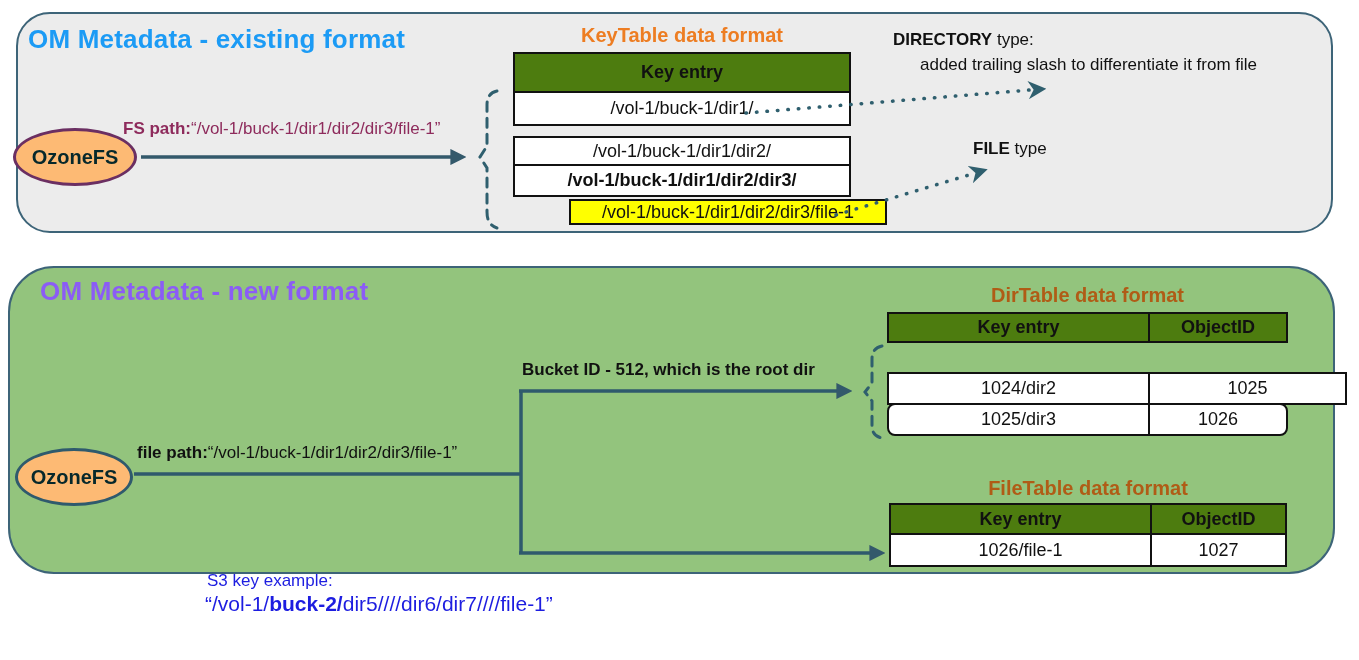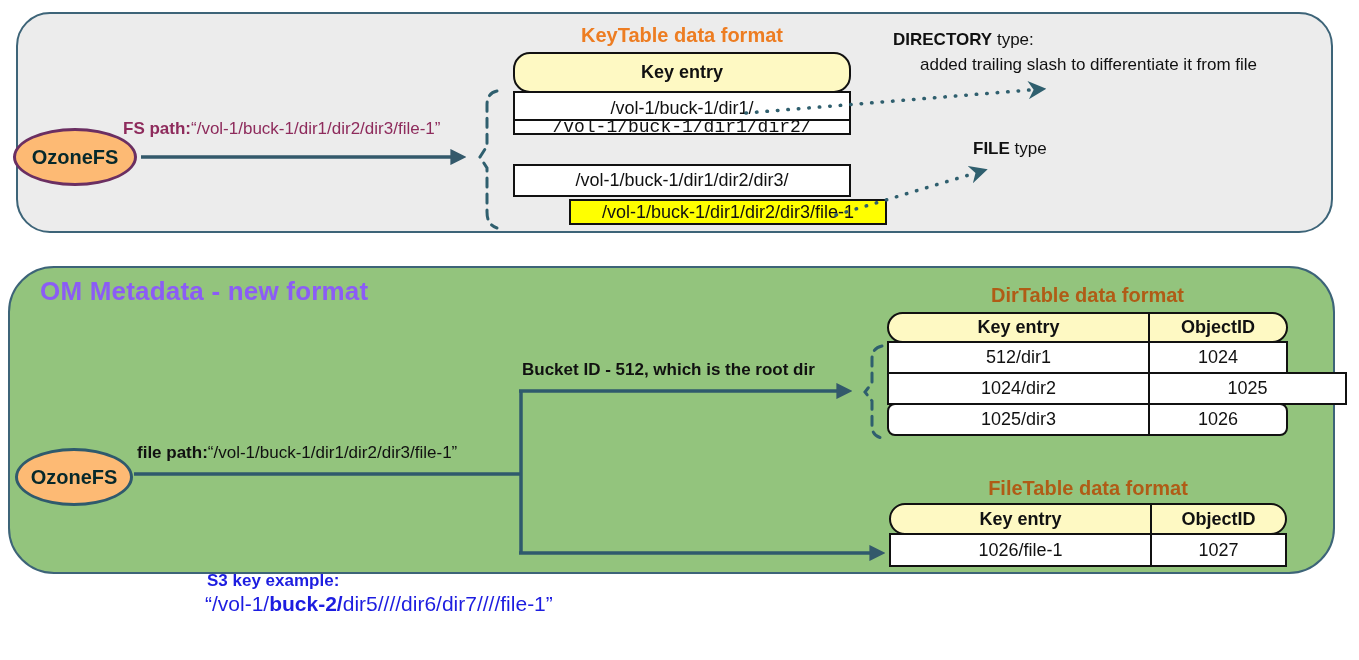--- a/index.html
+++ b/index.html
@@ -25,64 +25,65 @@
   .node-bottom{left:15px;top:448px;width:118px;height:58px;border:3px solid #2f5a6d;}
   
   .lbl{position:absolute;font-size:17px;white-space:nowrap;}
   .b{font-weight:700;}
   .fs-path{left:123px;top:119px;color:#8e2b5c;}
   .file-path{left:137px;top:443px;color:#111111;}
   .bucket-note{left:522px;top:360px;color:#111111;font-weight:700;}
   .dir-note-1{left:893px;top:30px;color:#111111;}
   .dir-note-2{left:920px;top:55px;color:#111111;}
   .file-note{left:973px;top:139px;color:#111111;}
-  .s3-label{left:207px;top:571px;color:#1d1de0;font-weight:700;font-size:17px;}
+  .s3-label{left:207px;top:571px;color:#1d1de0;font-weight:400;font-size:17px;}
   .s3-value{left:205px;top:592px;color:#1d1de0;font-size:21px;}
   
   .tbl-title{position:absolute;font-weight:700;font-size:20px;text-align:center;}
   .keytable-title{left:513px;top:24px;width:338px;color:#ed7d22;}
   .dirtable-title{left:887px;top:284px;width:401px;color:#b05c16;}
   .filetable-title{left:889px;top:477px;width:398px;color:#b05c16;}
   
   .cellbox{
     position:absolute;box-sizing:border-box;border:2px solid #111111;background:#ffffff;
     display:flex;align-items:center;justify-content:center;
     font-size:18px;color:#111111;
   }
-  .hdr{background:#fef9c3;font-weight:700;border-radius:17px;}
+  .hdr{background:#4d7c0f;font-weight:700;}
   .yellow{background:#ffff00;}
   .two-col{display:flex;padding:0;}
   .two-col .c1,.two-col .c2{
     display:flex;align-items:center;justify-content:center;box-sizing:border-box;height:100%;
   }
   .two-col .c1{width:261px;border-right:2px solid #111111;}
   .two-col .c2{flex:1;}
   
   svg.overlay{position:absolute;left:0;top:0;pointer-events:none;}
 </style>
 </head>
 <body>
 
 <div class="stage">
 
   <div class="panel panel-existing"></div>
+  <div class="panel-title title-existing">OM Metadata - existing format</div>
 
   <div class="node node-top">
     <span>OzoneFS</span>
   </div>
 
   <div class="lbl fs-path"><span class="b">FS path:</span><span>“/vol-1/buck-1/dir1/dir2/dir3/file-1”</span></div>
 
   <div class="tbl-title keytable-title">KeyTable data format</div>
 
   <div class="abs" style="left:513px;top:52px;width:338px;height:173px;">
     <div class="cellbox hdr" style="left:0;top:0;width:338px;height:41px;">Key entry</div>
     <div class="cellbox" style="left:0;top:39px;width:338px;height:35px;">/vol-1/buck-1/dir1/</div>
-    <div class="cellbox" style="left:0;top:67px;width:338px;height:16px;font-family:Liberation Mono, monospace;">/vol-1/buck-1/dir1/dir2/</div>
-    <div class="cellbox" style="left:0;top:112px;width:338px;height:33px;">/vol-1/buck-1/dir1/dir2/dir3/</div>
+    <div class="cellbox" style="left:0;top:84px;width:338px;height:30px;">/vol-1/buck-1/dir1/dir2/</div>
+    <div class="cellbox" style="left:0;top:112px;width:338px;height:33px;font-weight:bold;">/vol-1/buck-1/dir1/dir2/dir3/</div>
     <div class="cellbox yellow" style="left:8px;top:147px;width:318px;height:26px;margin-left:48px;">/vol-1/buck-1/dir1/dir2/dir3/file-1</div>
   </div>
 
   <div class="lbl dir-note-1"><span class="b">DIRECTORY</span><span> type:</span></div>
   <div class="lbl dir-note-2">added trailing slash to differentiate it from file</div>
   <div class="lbl file-note"><span class="b">FILE</span><span> type</span></div>
 
   <div class="panel panel-new"></div>
   <div class="panel-title title-new">OM Metadata - new format</div>
 
@@ -92,24 +93,20 @@
 
   <div class="lbl file-path"><span class="b">file path:</span><span>“/vol-1/buck-1/dir1/dir2/dir3/file-1”</span></div>
 
   <div class="lbl bucket-note">Bucket ID - 512, which is the root dir</div>
 
   <div class="tbl-title dirtable-title">DirTable data format</div>
   <div class="abs" style="left:887px;top:312px;width:401px;height:124px;">
     <div class="cellbox two-col hdr" style="left:0;top:0;width:401px;height:31px;">
       <span class="c1 b">Key entry</span>
       <span class="c2 b">ObjectID</span>
-    </div>
-    <div class="cellbox two-col" style="left:0;top:29px;width:401px;height:33px;">
-      <span class="c1">512/dir1</span>
-      <span class="c2">1024</span>
     </div>
     <div class="cellbox two-col" style="left:0;top:60px;width:460px;height:33px;">
       <span class="c1">1024/dir2</span>
       <span class="c2">1025</span>
     </div>
     <div class="cellbox two-col" style="left:0;top:91px;width:401px;height:33px;border-radius:8px;">
       <span class="c1">1025/dir3</span>
       <span class="c2">1026</span>
     </div>
   </div>

